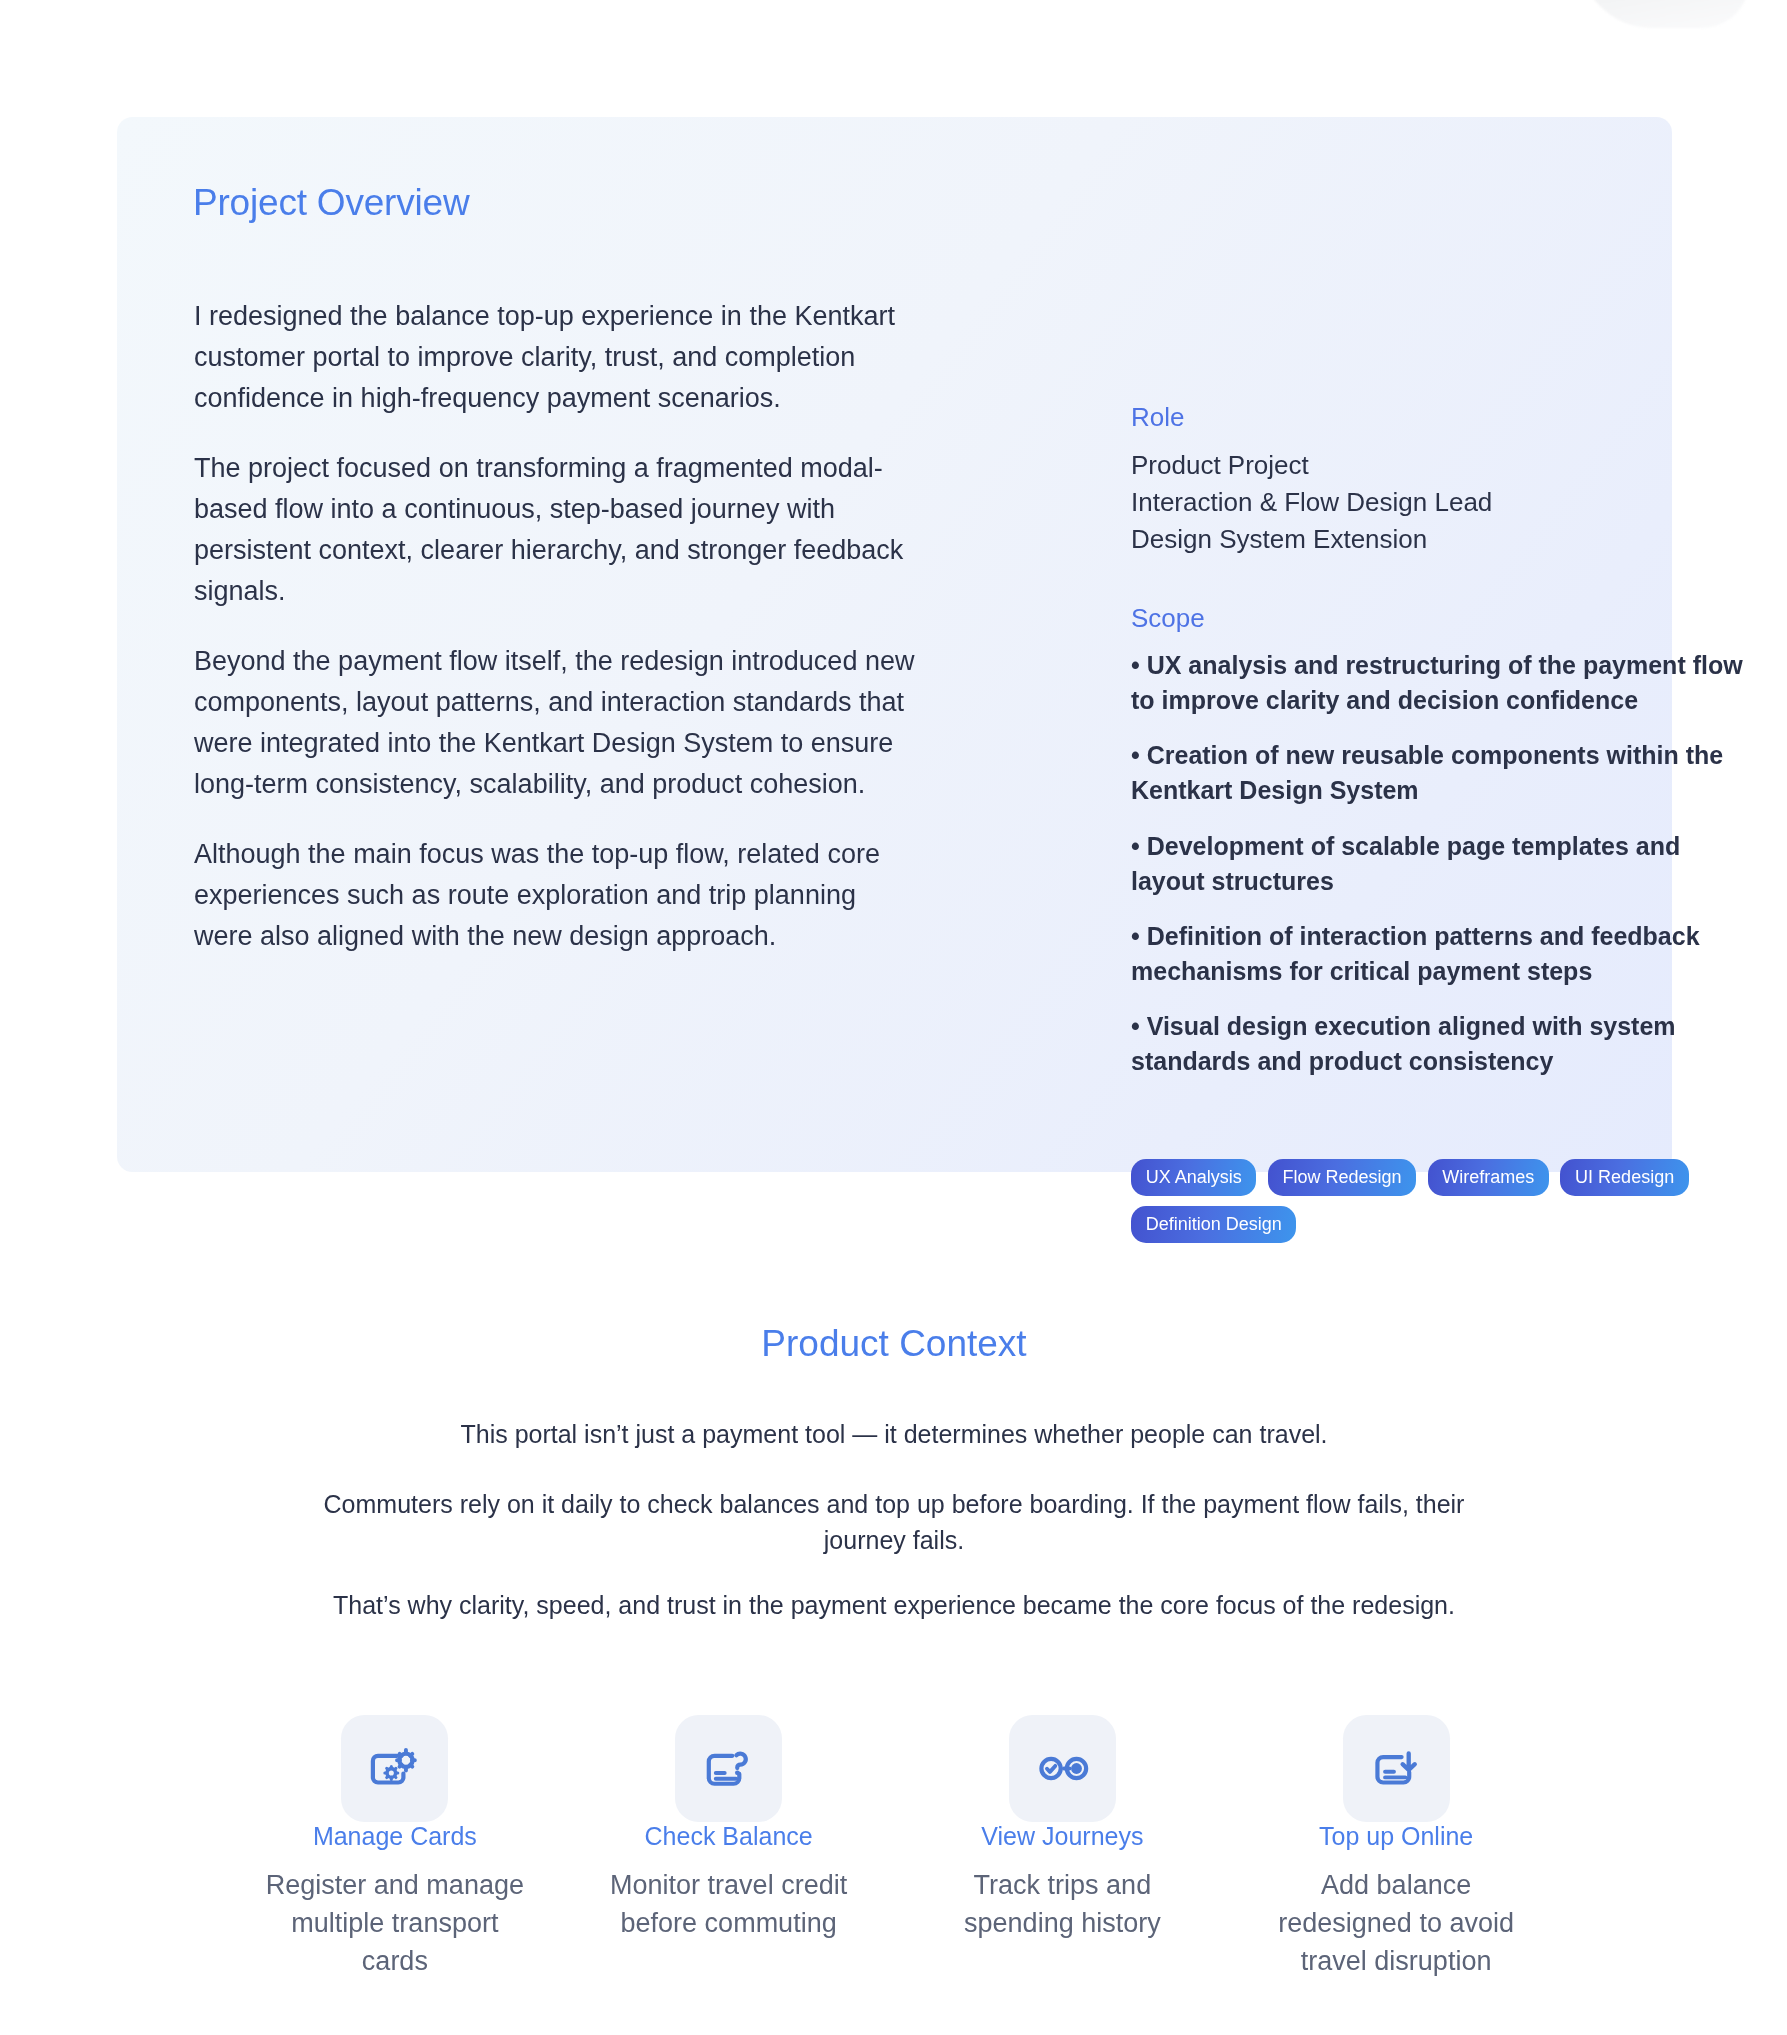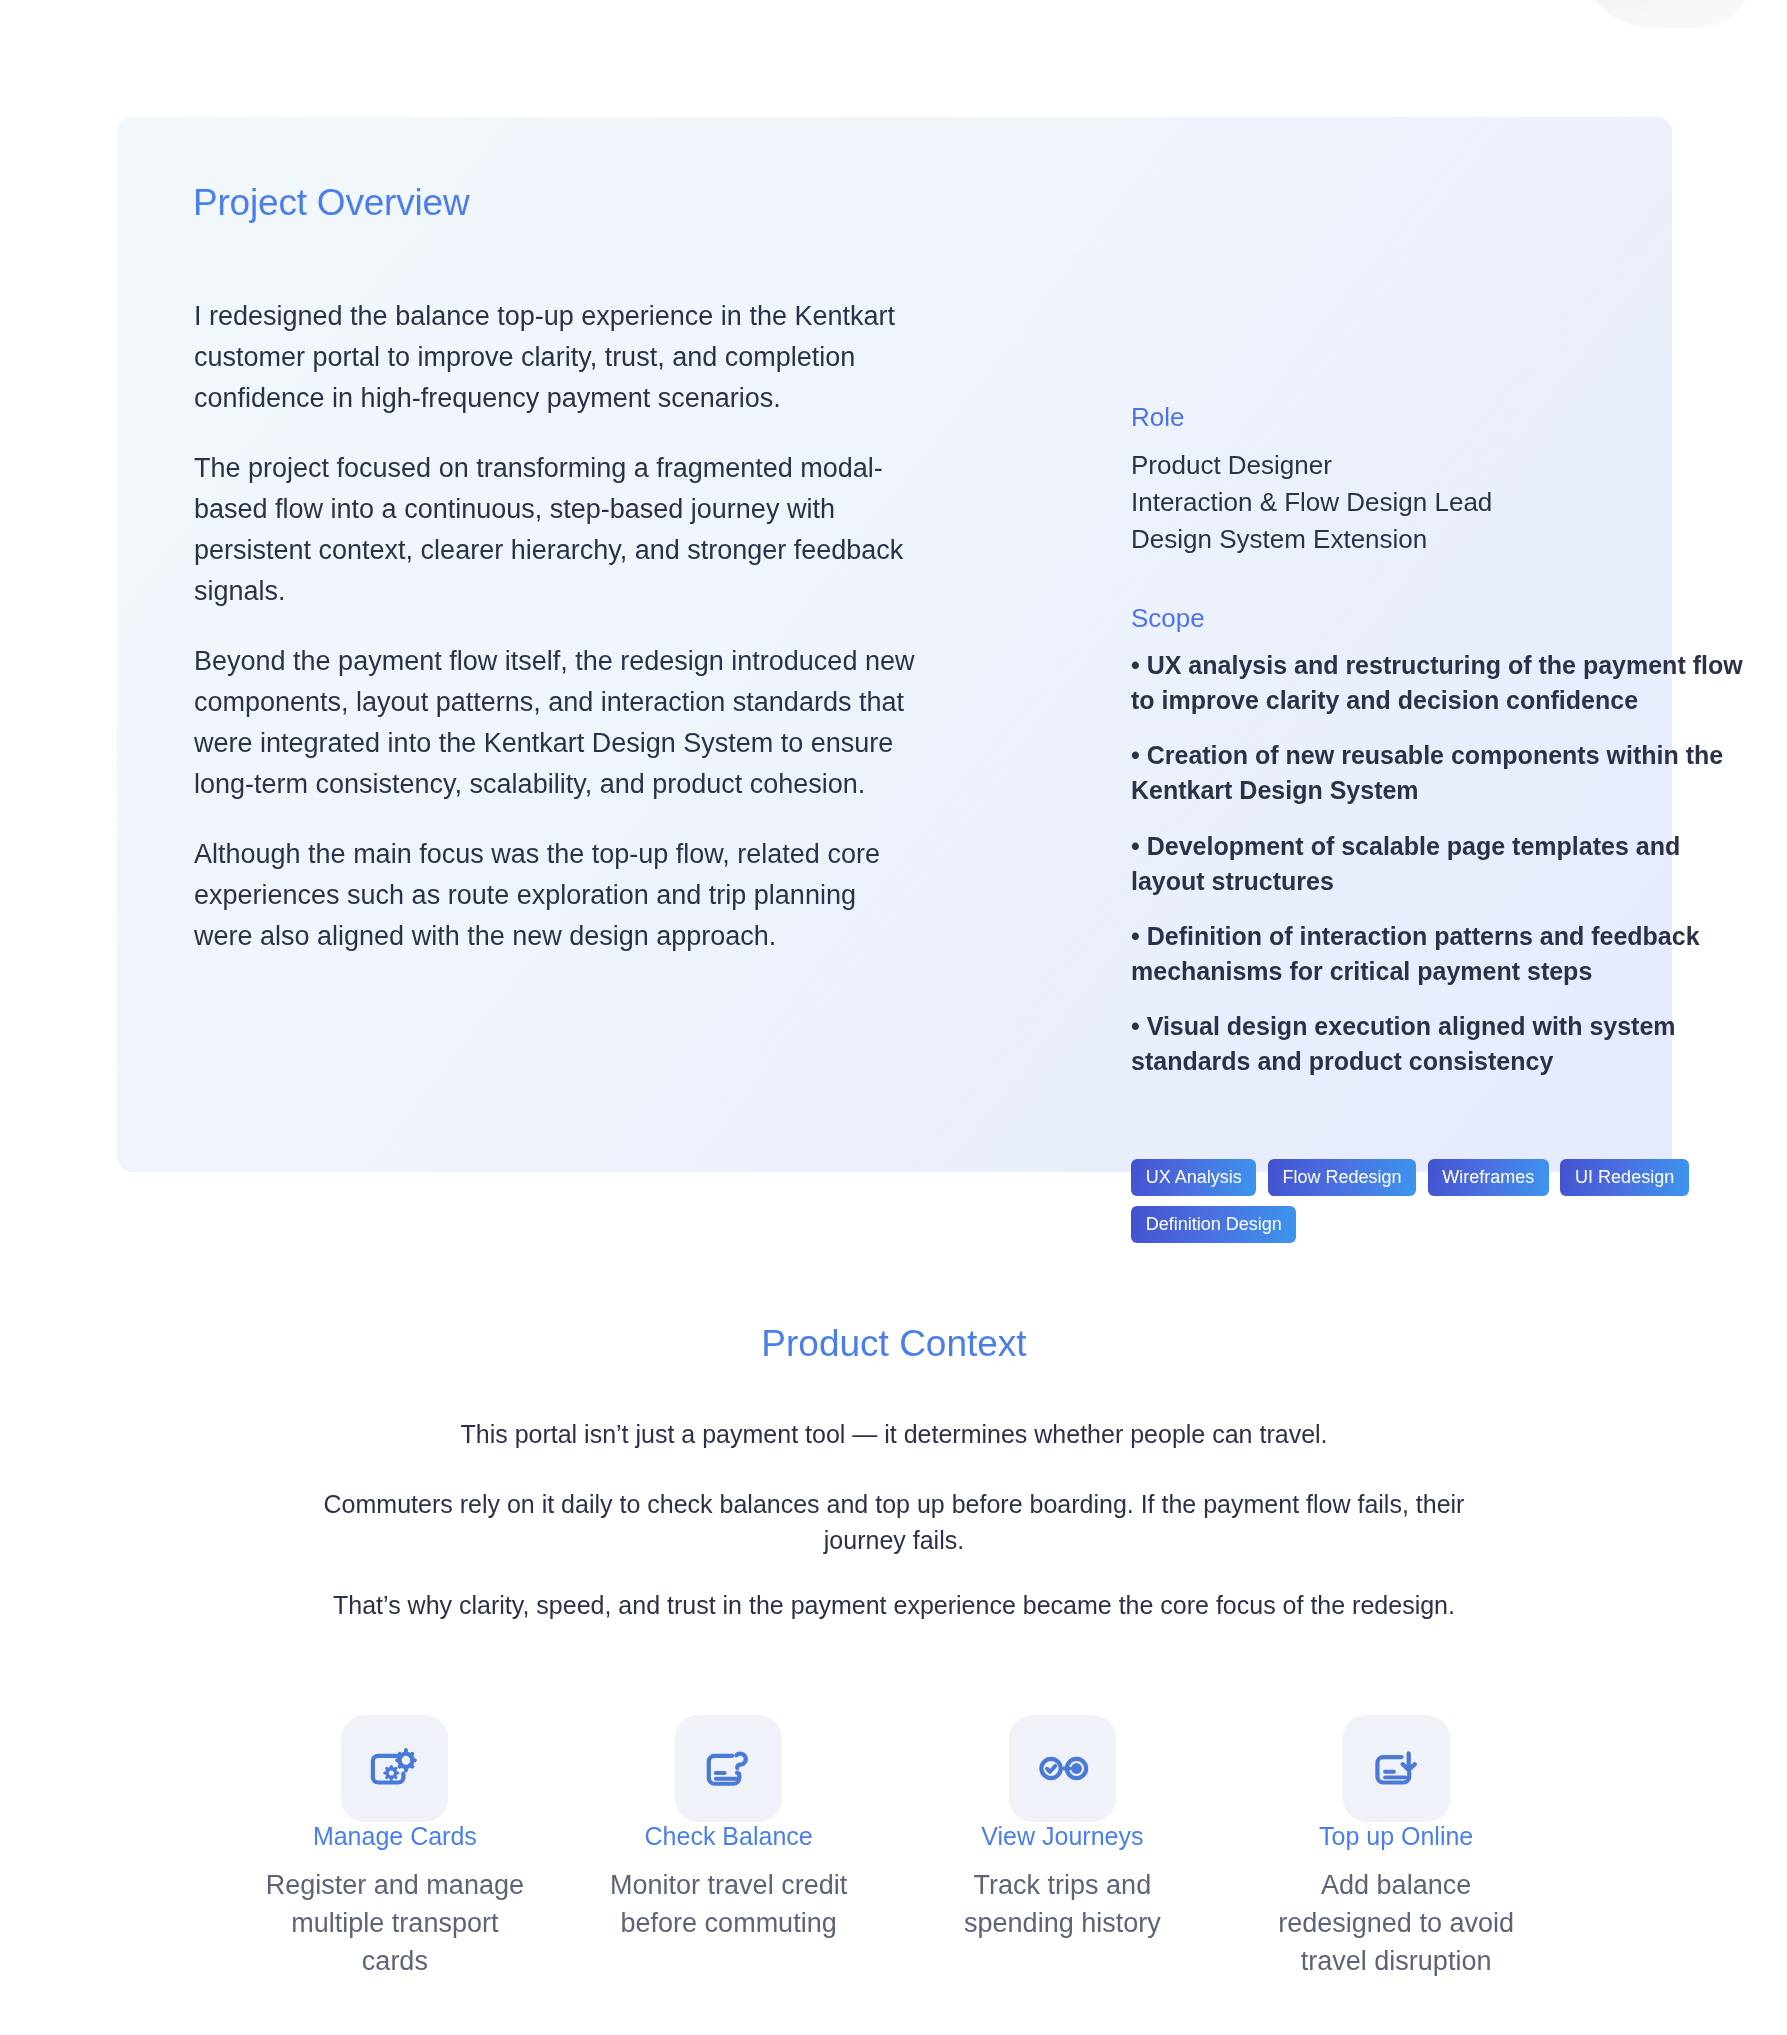--- a/index.html
+++ b/index.html
@@ -96,21 +96,21 @@
     display: flex;
     flex-wrap: wrap;
     gap: 9.8px 11.4px;
   }
   .tag {
     display: inline-flex;
     align-items: center;
     justify-content: center;
     height: 37px;
     padding: 0 14.7px;
-    border-radius: 6px;
+    border-radius: 15px;
     font-size: 18px;
     color: #ffffff;
     background: linear-gradient(100deg, #4352cf 0%, #4b6ee0 45%, #3d95ed 100%);
     white-space: nowrap;
   }
 
   
   .pc-title {
     position: absolute;
     left: 0;
@@ -184,21 +184,21 @@
 
   <div class="ov-left">
     <p>I redesigned the balance top-up experience in the Kentkart customer portal to improve clarity, trust, and completion confidence in high-frequency payment scenarios.</p>
     <p>The project focused on transforming a fragmented modal-based flow into a continuous, step-based journey with persistent context, clearer hierarchy, and stronger feedback signals.</p>
     <p>Beyond the payment flow itself, the redesign introduced new components, layout patterns, and interaction standards that were integrated into the Kentkart Design System to ensure long-term consistency, scalability, and product cohesion.</p>
     <p>Although the main focus was the top-up flow, related core experiences such as route exploration and trip planning were also aligned with the new design approach.</p>
   </div>
 
   <div class="ov-right">
     <div class="sub-head">Role</div>
-    <p class="role-line">Product Designer</p>
+    <p class="role-line">Product Project</p>
     <p class="role-line">Interaction &amp; Flow Design Lead</p>
     <p class="role-line">Design System Extension</p>
 
     <div class="sub-head scope-head">Scope</div>
     <p class="scope-item">• UX analysis and restructuring of the payment flow to improve clarity and decision confidence</p>
     <p class="scope-item"> • Creation of new reusable components within the Kentkart Design System</p>
     <p class="scope-item"> • Development of scalable page templates and layout structures</p>
     <p class="scope-item"> • Definition of interaction patterns and feedback mechanisms for critical payment steps</p>
     <p class="scope-item"> • Visual design execution aligned with system standards and product consistency</p>
   </div>

